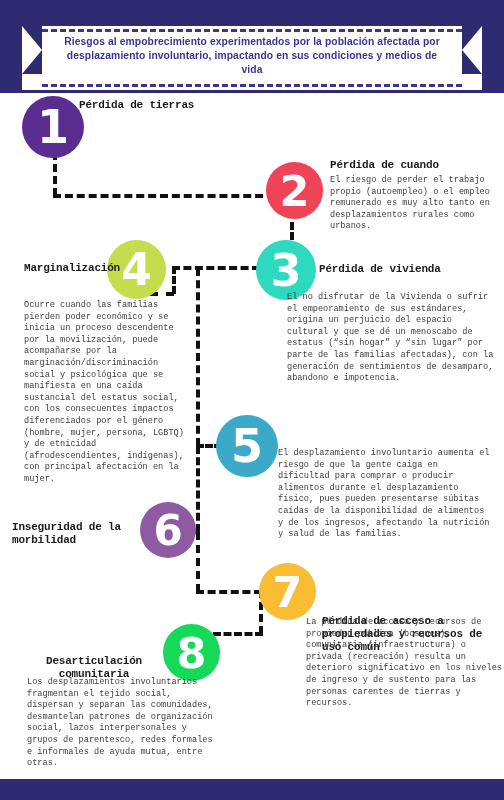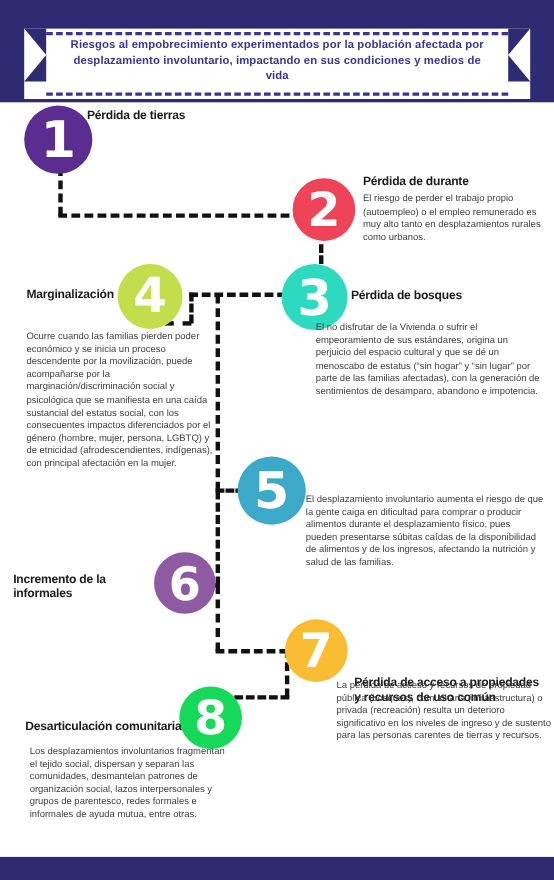--- a/index.html
+++ b/index.html
@@ -51,21 +51,21 @@
   .num{
     position:absolute;border-radius:50%;
     display:flex;align-items:center;justify-content:center;
     color:#ffffff;font-weight:700;
     font-family:"DejaVu Sans",sans-serif;
     z-index:3;
     user-select:none;
   }
 
   
-  .block{position:absolute;z-index:4;}
+  .block{position:absolute;z-index:4;font-family:Liberation Mono, monospace;}
   .b-title{
     font-size:11px;font-weight:700;color:#1b1b1b;
     letter-spacing:-0.2px;line-height:13px;margin:0 0 3px 0;
   }
   .b-body{
     font-size:8.6px;line-height:11.6px;color:#3d3d3d;margin:0;
   }
 </style>
 </head>
 <body>
@@ -108,29 +108,29 @@
     <span>1</span>
   </div>
   <div class="block" style="left:79px;top:99px;width:224px;">
     <p class="b-title">Pérdida de tierras</p>
   </div>
 
   <div class="num" style="left:266px;top:162px;width:57px;height:57px;background:#ef4358;font-size:43px;">
     <span>2</span>
   </div>
   <div class="block" style="left:330px;top:159px;width:162px;">
-    <p class="b-title">Pérdida de durante</p>
+    <p class="b-title">Pérdida de cuando</p>
     <p class="b-body">El riesgo de perder el trabajo propio (autoempleo) o el empleo remunerado es muy alto tanto en desplazamientos rurales como urbanos.</p>
   </div>
 
   <div class="num" style="left:256px;top:240px;width:60px;height:60px;background:#2ddac0;font-size:45px;">
     <span>3</span>
   </div>
   <div class="block" style="left:319px;top:263px;width:175px;">
-    <p class="b-title">Pérdida de bosques</p>
+    <p class="b-title">Pérdida de vivienda</p>
   </div>
   <div class="block" style="left:287px;top:292px;width:207px;">
     <p class="b-body">El no disfrutar de la Vivienda o sufrir el empeoramiento de sus estándares, origina un perjuicio del espacio cultural y que se dé un menoscabo de estatus (“sin hogar” y “sin lugar” por parte de las familias afectadas), con la generación de sentimientos de desamparo, abandono e impotencia.</p>
   </div>
 
   <div class="num" style="left:107px;top:240px;width:59px;height:59px;background:#c3dd4c;font-size:44px;">
     <span>4</span>
   </div>
   <div class="block" style="left:24px;top:262px;width:86px;">
     <p class="b-title">Marginalización</p>
@@ -143,21 +143,21 @@
     <span>5</span>
   </div>
   <div class="block" style="left:278px;top:448px;width:216px;">
     <p class="b-body">El desplazamiento involuntario aumenta el riesgo de que la gente caiga en dificultad para comprar o producir alimentos durante el desplazamiento físico, pues  pueden presentarse súbitas caídas de la disponibilidad de alimentos y de los ingresos, afectando la nutrición y salud de las familias.</p>
   </div>
 
   <div class="num" style="left:140px;top:502px;width:56px;height:56px;background:#8e5ba3;font-size:42px;">
     <span>6</span>
   </div>
   <div class="block" style="left:12px;top:521px;width:130px;">
-    <p class="b-title">Incremento de la informales</p>
+    <p class="b-title">Inseguridad de la morbilidad</p>
   </div>
 
   <div class="num" style="left:259px;top:563px;width:57px;height:57px;background:#f9bc33;font-size:43px;">
     <span>7</span>
   </div>
   <div class="block" style="left:322px;top:571px;width:172px;margin-top:44px;">
     <p class="b-title">Pérdida de acceso a propiedades y recursos de uso común</p>
   </div>
   <div class="block" style="left:296px;top:617px;width:198px;margin-left:10px;">
     <p class="b-body">La pérdida de acceso y recursos de propiedad pública (bosques), comunitaria (infraestructura) o privada (recreación) resulta un deterioro significativo en los niveles de ingreso y de sustento para las personas carentes de tierras y recursos.</p>

